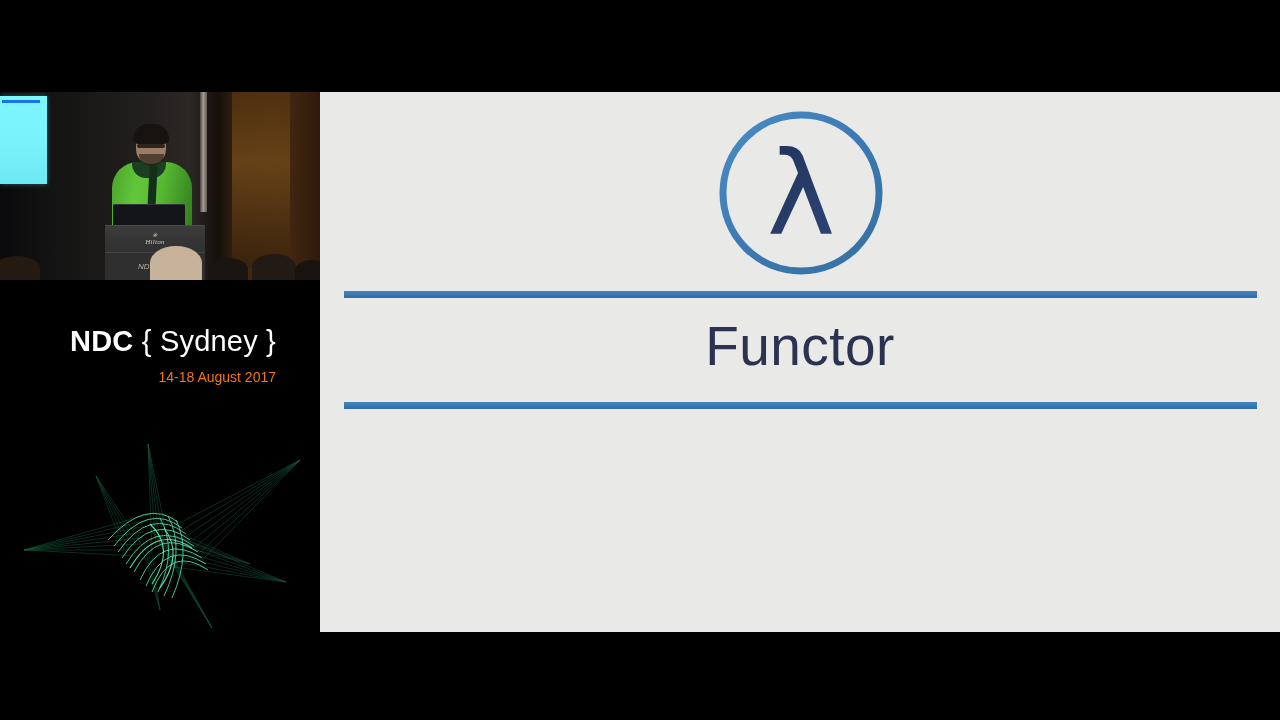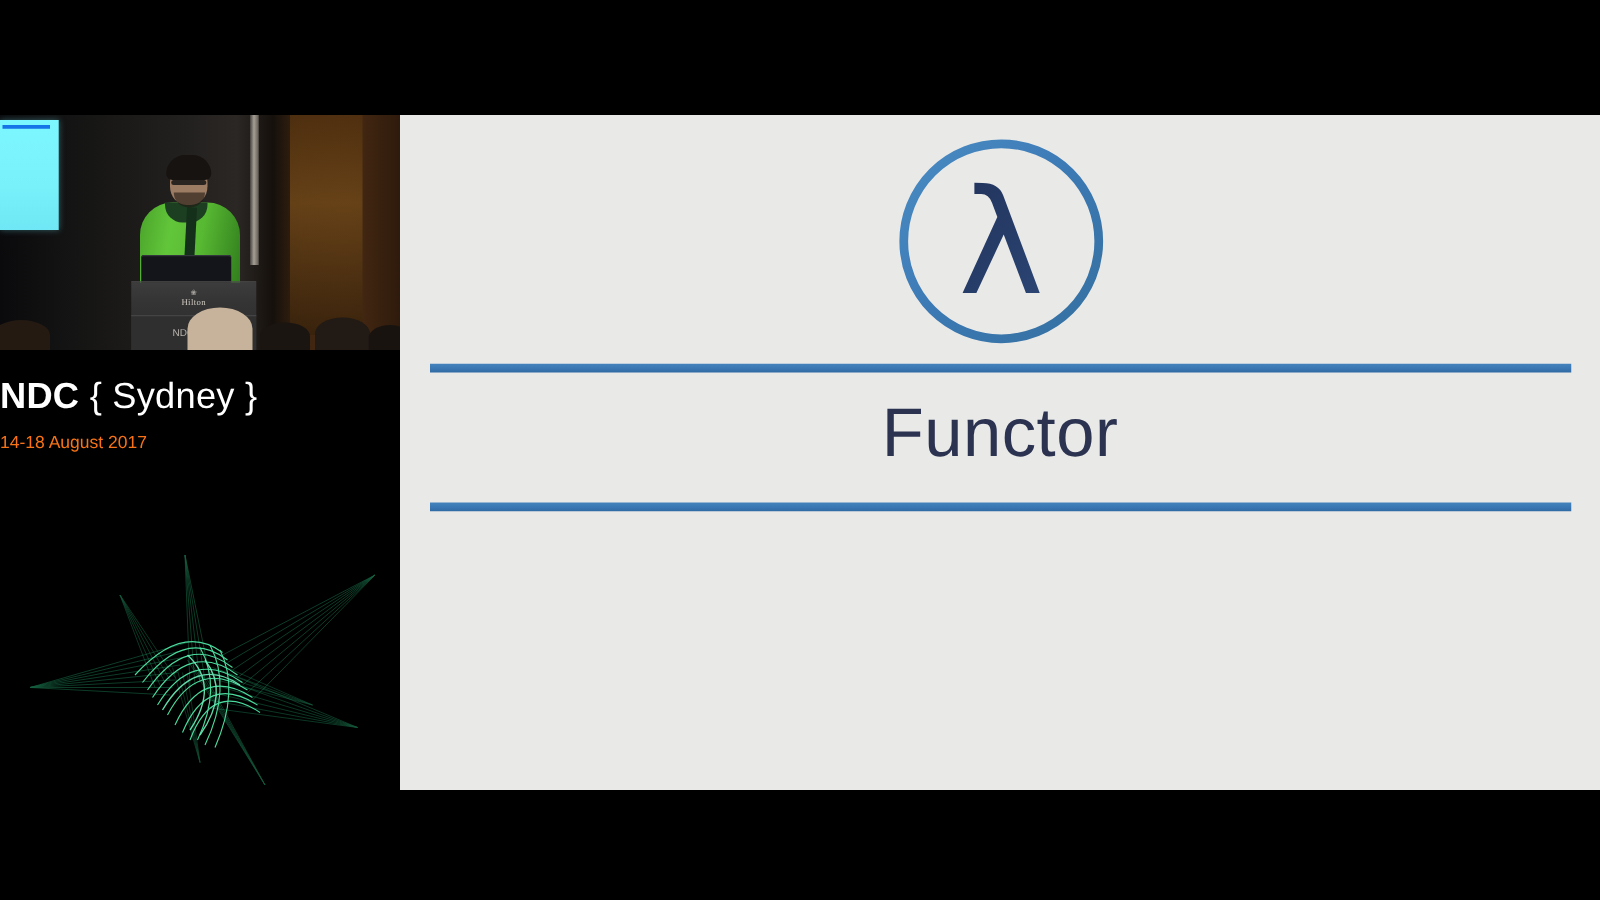--- a/index.html
+++ b/index.html
@@ -23,20 +23,21 @@
     width:320px; height:540px;
     background:#000;
   }
 
   
   #camera-feed {
     position:relative;
     width:364px; height:188px;
     overflow:hidden;
     background:#15803d;
+    font-style:italic;
   }
   
   .room-bg {
     position:absolute; inset:0;
     background:
       linear-gradient(90deg,
         #0a0a0c 0%,
         #131313 14%,
         #1b1a18 28%,
         #232120 42%,
@@ -162,22 +163,22 @@
   .head.h2 { left:150px; width:52px; height:34px; background:#c7b39b; }
   .head.h3 { left:208px; width:40px; height:22px; background:#1b1512; }
   .head.h4 { left:252px; width:44px; height:26px; background:#221a14; }
   .head.h5 { left:295px; width:34px; height:20px; background:#191310; }
 
   
   #branding {
     position:absolute; left:0; top:188px;
     width:276px; height:160px;
     background:#000;
-    text-align:left;
-    padding-top:20px;
+    text-align:right;
+    padding-top:44px;
   }
   #conf-title {
     color:#ffffff;
     font-size:29px;
     line-height:34px;
     letter-spacing:.2px;
     white-space:nowrap;
   }
   #conf-title .brand-strong { font-weight:bold; }
   #conf-title .brand-light  { font-weight:normal; }

